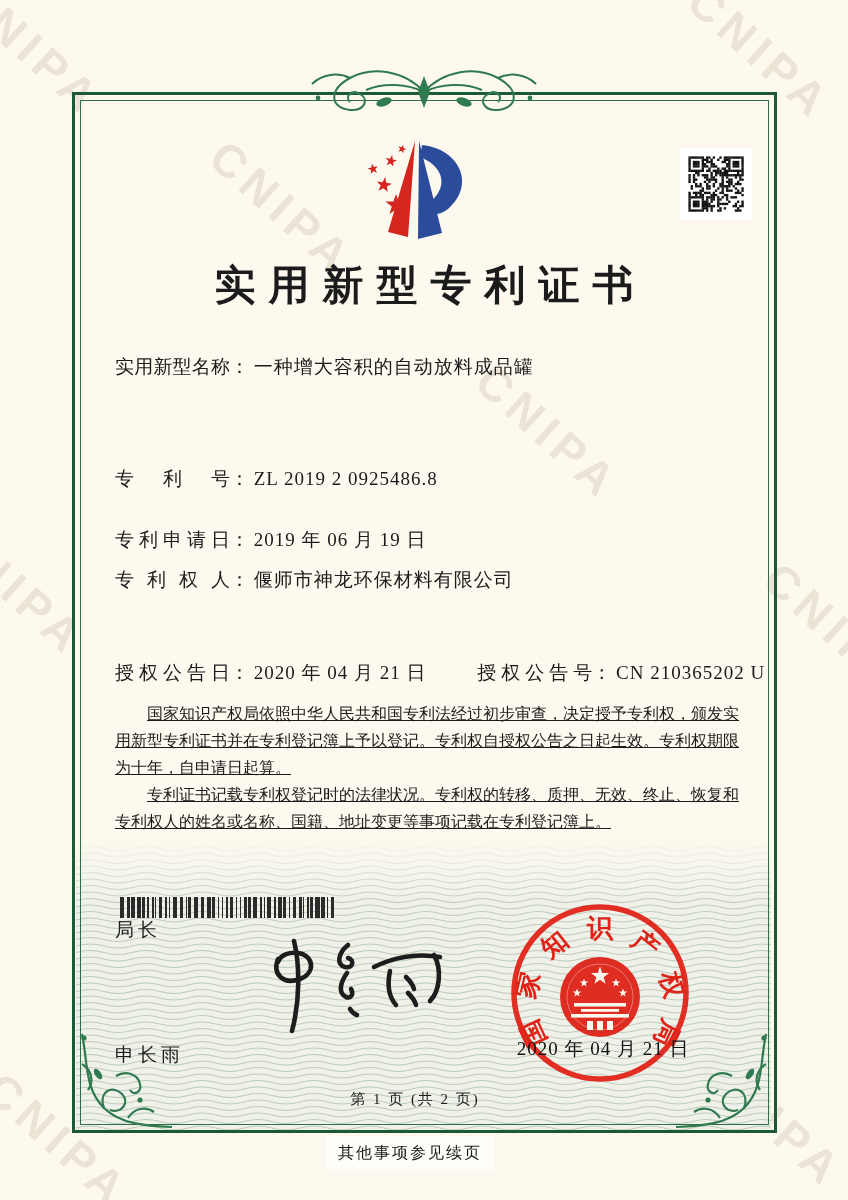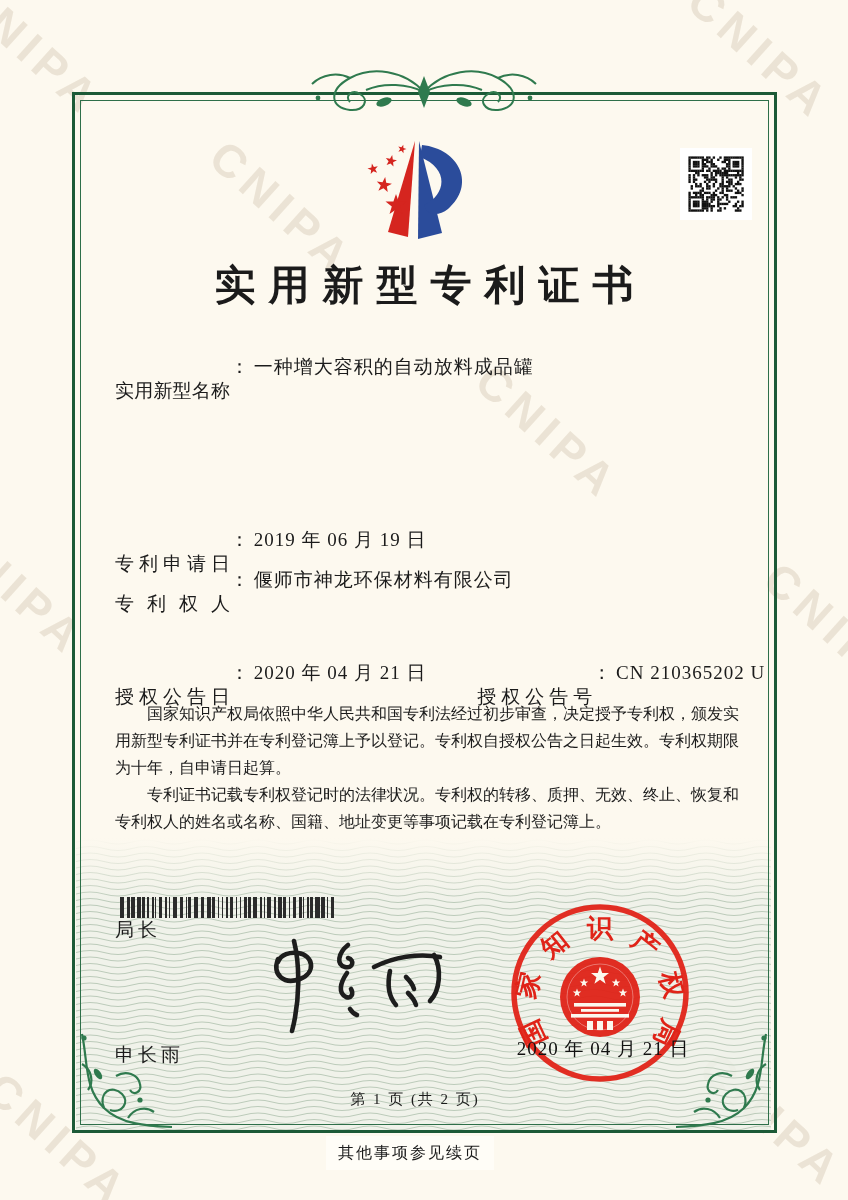--- a/index.html
+++ b/index.html
@@ -23,29 +23,29 @@
 
   
   .cert-no{position:absolute;left:115px;top:143px;font-size:19px;letter-spacing:3px;z-index:6;}
   .logo{position:absolute;left:358px;top:133px;z-index:6;}
   .qr{position:absolute;left:680px;top:148px;z-index:6;background:#fff;padding:4px;}
   .title{position:absolute;left:0;top:258px;width:848px;text-align:center;font-size:41px;
          font-weight:bold;letter-spacing:13px;padding-left:13px;box-sizing:border-box;z-index:6;}
 
   
   .row{position:absolute;left:115px;font-size:19px;z-index:6;white-space:nowrap;}
-  .flabel{display:inline-block;width:115px;text-align:justify;text-align-last:justify;vertical-align:top;margin-top:24px;}
+  .flabel{display:inline-block;width:115px;text-align:justify;text-align-last:justify;vertical-align:top;}
   .colon{display:inline-block;}
   .fvalue{letter-spacing:1px;}
   .second{margin-left:46px;}
 
   
   .body-text{position:absolute;left:115px;top:700px;width:624px;font-size:16px;line-height:27px;
              text-align:justify;z-index:6;}
-  .body-text p{margin:0;text-indent:2em;}
+  .body-text p{margin:0;text-indent:2em;text-decoration:underline;}
 
   
   .barcode{position:absolute;left:120px;top:897px;height:21px;z-index:6;font-size:0;}
   .barcode span{display:inline-block;height:21px;background:#2b2b2b;vertical-align:top;}
   .barcode i{display:inline-block;height:21px;background:transparent;}
 
   .director{position:absolute;left:115px;z-index:6;font-size:19px;letter-spacing:4px;}
   .sig{position:absolute;left:248px;top:925px;z-index:6;}
 
   .seal{position:absolute;left:505px;top:898px;z-index:6;}
@@ -523,20 +523,24 @@
         <rect x="57.37931034482759" y="52.96551724137931" width="2.356896551724138" height="2.356896551724138"></rect>
       </g>
     </svg>
 
   <div class="title">实用新型专利证书</div>
 
   <div class="row" style="top:354px">
     <span class="flabel">实用新型名称</span><span class="colon">：</span>
     <span class="fvalue">一种增大容积的自动放料成品罐</span>
   </div>
+  <div class="row" style="top:466px">
+    <span class="flabel">专利号</span><span class="colon">：</span>
+    <span class="fvalue">ZL 2019 2 0925486.8</span>
+  </div>
   <div class="row" style="top:527px">
     <span class="flabel">专利申请日</span><span class="colon">：</span>
     <span class="fvalue">2019 年 06 月 19 日</span>
   </div>
   <div class="row" style="top:567px">
     <span class="flabel">专利权人</span><span class="colon">：</span>
     <span class="fvalue">偃师市神龙环保材料有限公司</span>
   </div>
   <div class="row" style="top:660px">
     <span class="flabel">授权公告日</span><span class="colon">：</span>

